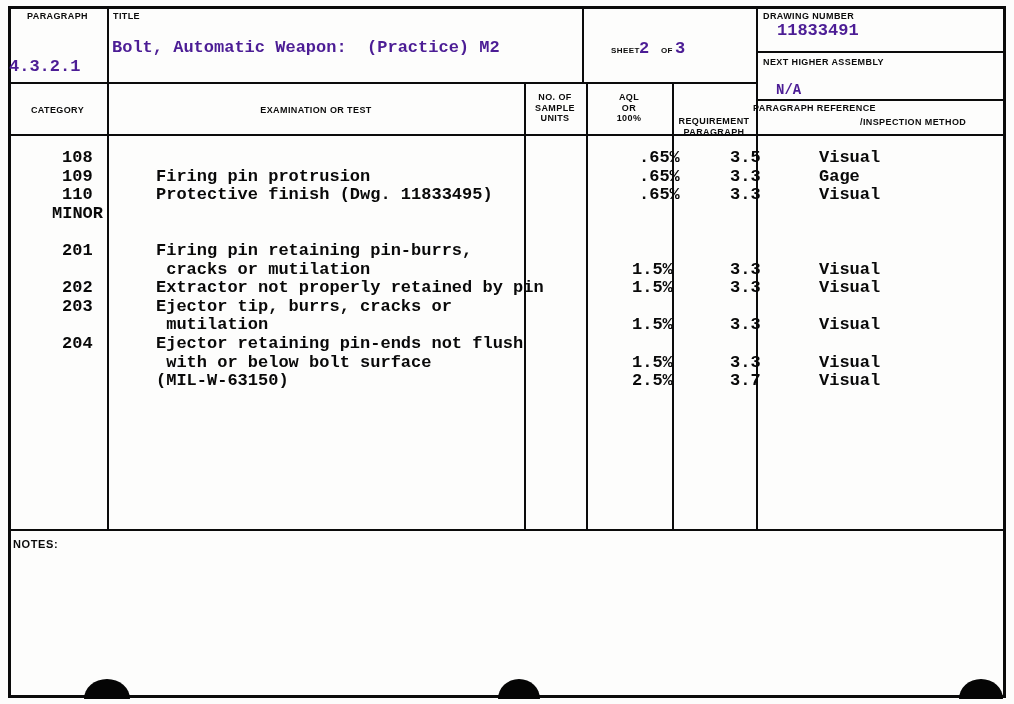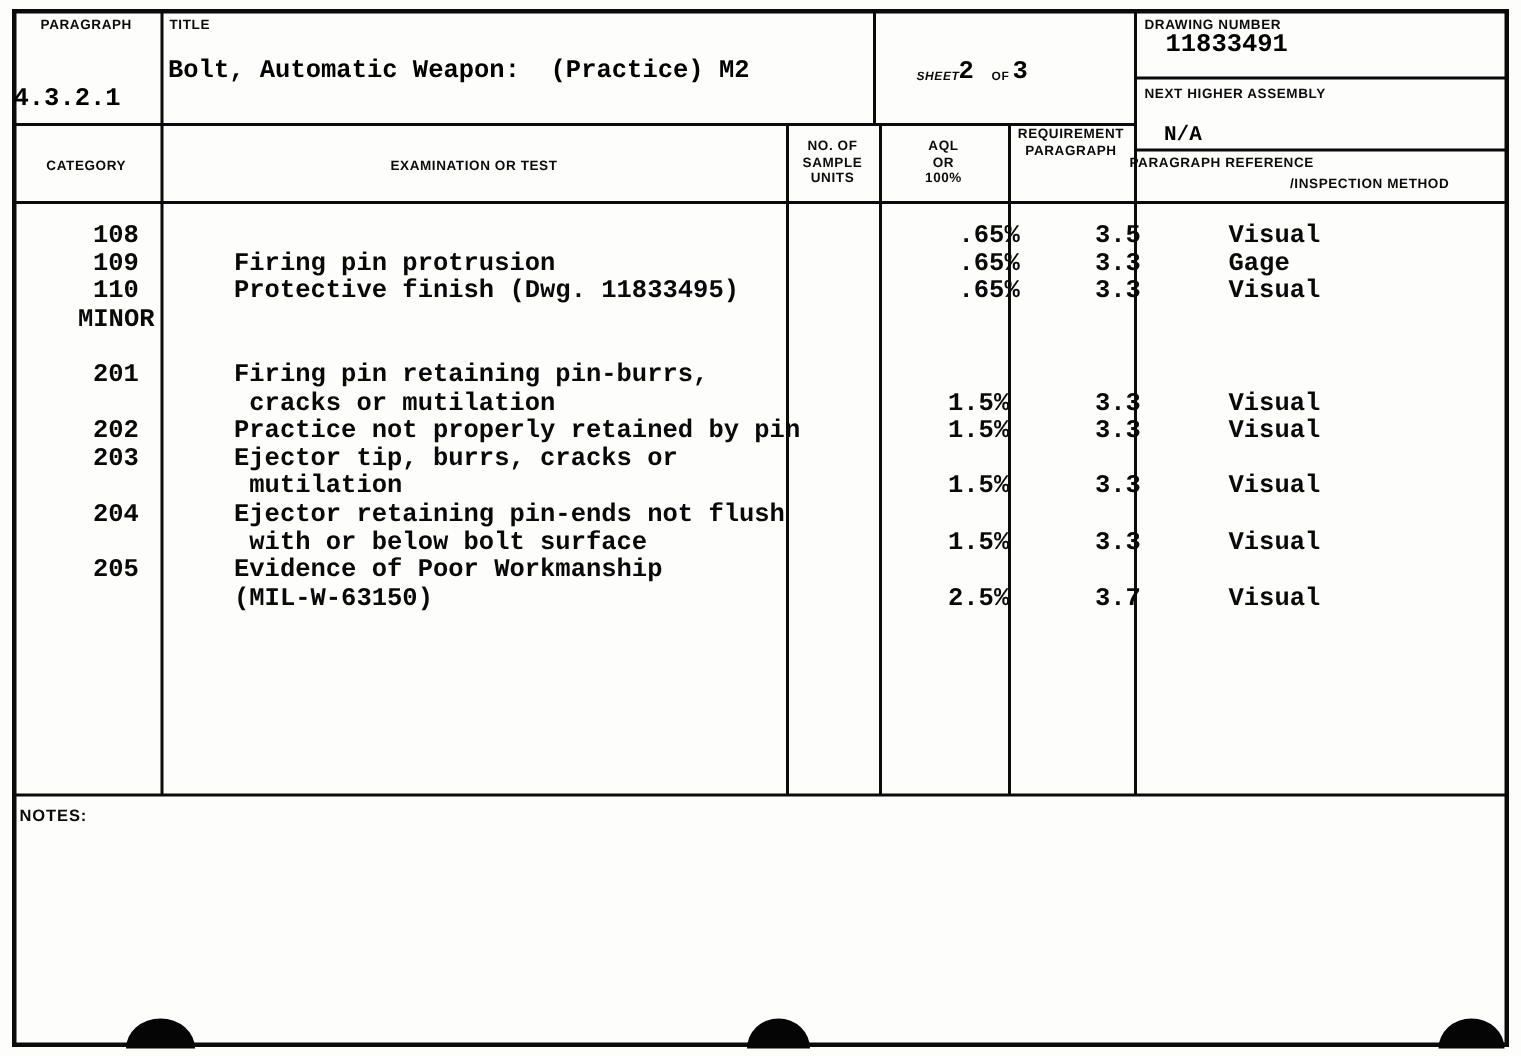--- a/index.html
+++ b/index.html
@@ -23,21 +23,21 @@
     font:bold 9px "Liberation Sans", sans-serif;
     letter-spacing:.4px; white-space:pre-line; line-height:10.5px;
   }
   .lbl.small { font-size:8px; }
   .lbl.center { text-align:center; }
   .notes-lbl { font:bold 11px "Liberation Sans", sans-serif; letter-spacing:.6px; }
   
   .type {
     position:absolute;
     font:bold 17px "Liberation Mono", "DejaVu Sans Mono", monospace;
-    letter-spacing:0; white-space:pre; color:#000000;
+    letter-spacing:0; white-space:pre; color:#4c1d95;
   }
   .type.mid { font-size:14px; }
   
   #table-body { position:absolute; left:8px; top:148px; width:998px; }
   .brow { position:relative; height:18.6px;margin-left:44px; }
   .bcell {
     position:absolute; top:0; line-height:18.6px; white-space:pre;
     font:bold 17px "Liberation Mono", "DejaVu Sans Mono", monospace; color:#090909;
   }
   .c-cat { left:10px; }
@@ -71,21 +71,21 @@
   <div class="hline" style="left:756px; top:99px;  width:250px;"></div>
   <div class="hline" style="left:8px;   top:134px; width:998px;"></div>
   <div class="hline" style="left:8px;   top:529px; width:998px;"></div>
 
   <div class="lbl center" style="left:8px; top:11px; width:99px;">PARAGRAPH</div>
   <div class="type" style="left:9px; top:40px;margin-top:17px;">4.3.2.1</div>
 
   <div class="lbl" style="left:113px; top:11px;">TITLE</div>
   <div class="type" style="left:112px; top:38px;">Bolt, Automatic Weapon:  (Practice) M2</div>
 
-  <div class="lbl small" style="left:611px; top:46px;font-style:italic;">SHEET</div>
+  <div class="lbl small" style="left:611px; top:46px;">SHEET</div>
   <div class="type" style="left:639px; top:39px;">2</div>
   <div class="lbl small" style="left:661px; top:46px;">OF</div>
   <div class="type" style="left:675px; top:39px;">3</div>
 
   <div class="lbl" style="left:763px; top:11px;">DRAWING NUMBER</div>
   <div class="type" style="left:777px; top:21px;">11833491</div>
 
   <div class="lbl" style="left:763px; top:57px;">NEXT HIGHER ASSEMBLY</div>
   <div class="type mid" style="left:776px; top:82px;">N/A</div>
 
@@ -93,21 +93,21 @@
   <div class="lbl" style="left:860px; top:117px;text-align:right;">/INSPECTION METHOD</div>
 
   <div class="lbl center" style="left:8px;   top:105px; width:99px;">CATEGORY</div>
   <div class="lbl center" style="left:107px; top:105px; width:418px;">EXAMINATION OR TEST</div>
   <div class="lbl center" style="left:524px; top:92px;  width:62px;text-align:center;">NO. OF
 SAMPLE
 UNITS</div>
   <div class="lbl center" style="left:586px; top:92px;  width:86px;">AQL
 OR
 100%</div>
-  <div class="lbl center" style="left:672px; top:84px; width:84px;">REQUIREMENT
+  <div class="lbl center" style="left:672px; top:116px; width:84px;">REQUIREMENT
 PARAGRAPH</div>
 
   <div id="table-body">
       <div class="brow">
         <span class="bcell c-cat">108</span>
         <span class="bcell c-aql dotlead">.65%</span>
         <span class="bcell c-req">3.5</span>
         <span class="bcell c-method">Visual</span>
       </div>
       <div class="brow">
@@ -147,21 +147,21 @@
       </div>
       <div class="brow">
         <span class="bcell c-cat"></span>
         <span class="bcell c-text"> cracks or mutilation</span>
         <span class="bcell c-aql">1.5%</span>
         <span class="bcell c-req">3.3</span>
         <span class="bcell c-method">Visual</span>
       </div>
       <div class="brow">
         <span class="bcell c-cat">202</span>
-        <span class="bcell c-text">Practice not properly retained by pin</span>
+        <span class="bcell c-text">Extractor not properly retained by pin</span>
         <span class="bcell c-aql">1.5%</span>
         <span class="bcell c-req">3.3</span>
         <span class="bcell c-method">Visual</span>
       </div>
       <div class="brow">
         <span class="bcell c-cat">203</span>
         <span class="bcell c-text">Ejector tip, burrs, cracks or</span>
         <span class="bcell c-aql"></span>
         <span class="bcell c-req"></span>
         <span class="bcell c-method"></span>
@@ -179,27 +179,20 @@
         <span class="bcell c-aql"></span>
         <span class="bcell c-req"></span>
         <span class="bcell c-method"></span>
       </div>
       <div class="brow">
         <span class="bcell c-cat"></span>
         <span class="bcell c-text"> with or below bolt surface</span>
         <span class="bcell c-aql">1.5%</span>
         <span class="bcell c-req">3.3</span>
         <span class="bcell c-method">Visual</span>
-      </div>
-      <div class="brow">
-        <span class="bcell c-cat">205</span>
-        <span class="bcell c-text">Evidence of Poor Workmanship</span>
-        <span class="bcell c-aql"></span>
-        <span class="bcell c-req"></span>
-        <span class="bcell c-method"></span>
       </div>
       <div class="brow">
         <span class="bcell c-cat"></span>
         <span class="bcell c-text">(MIL-W-63150)</span>
         <span class="bcell c-aql">2.5%</span>
         <span class="bcell c-req">3.7</span>
         <span class="bcell c-method">Visual</span>
       </div>
     </div>
 

